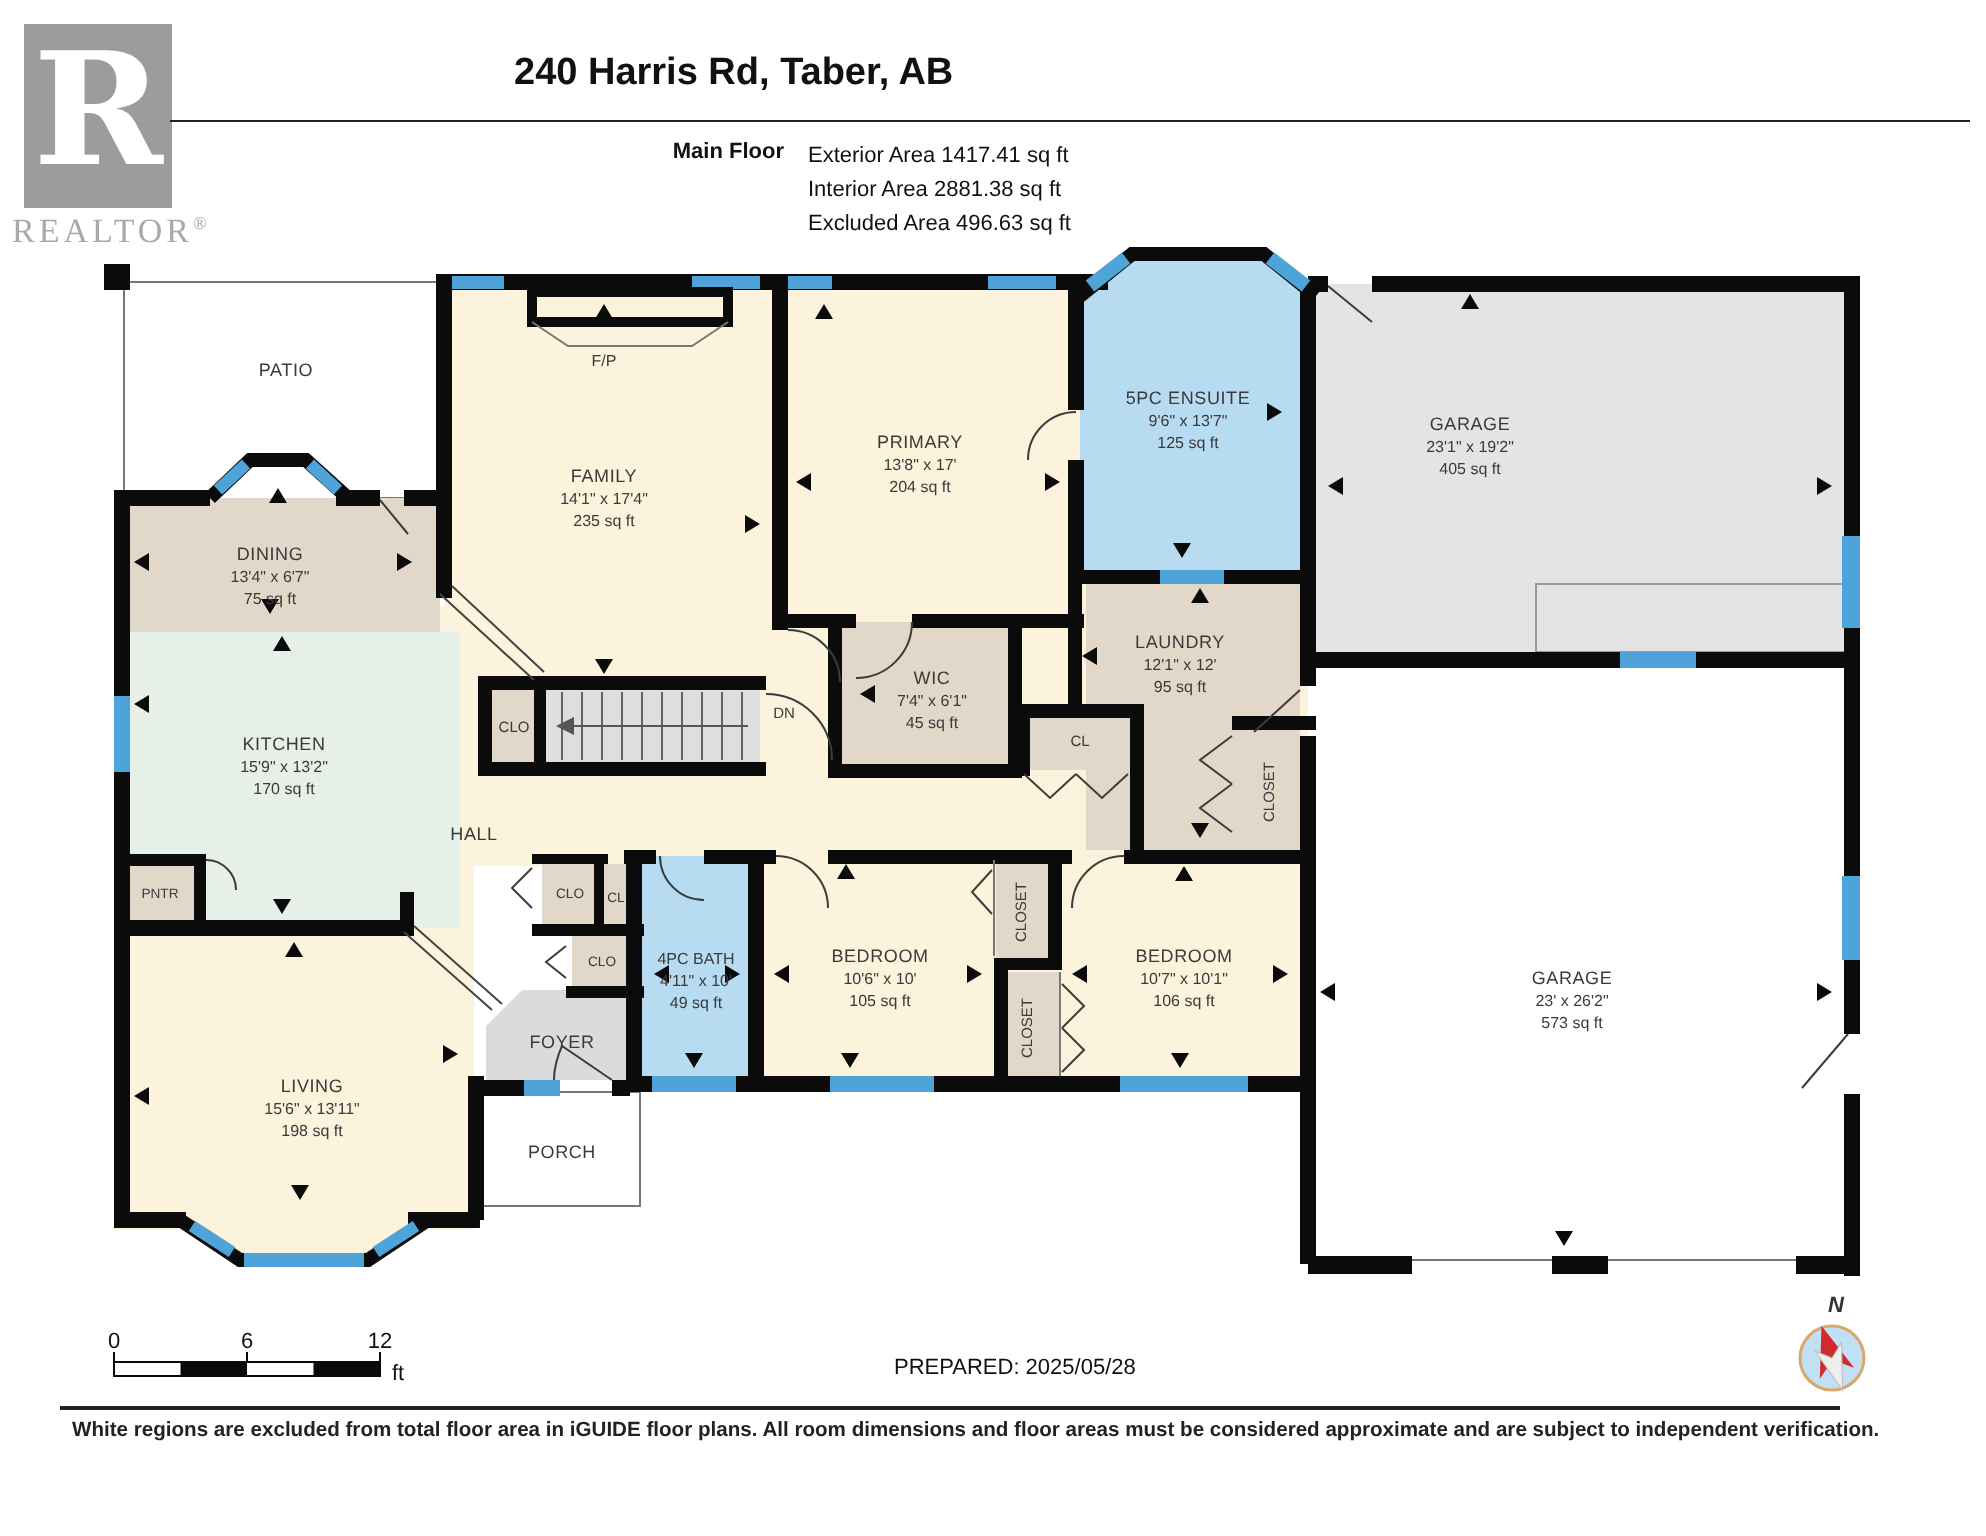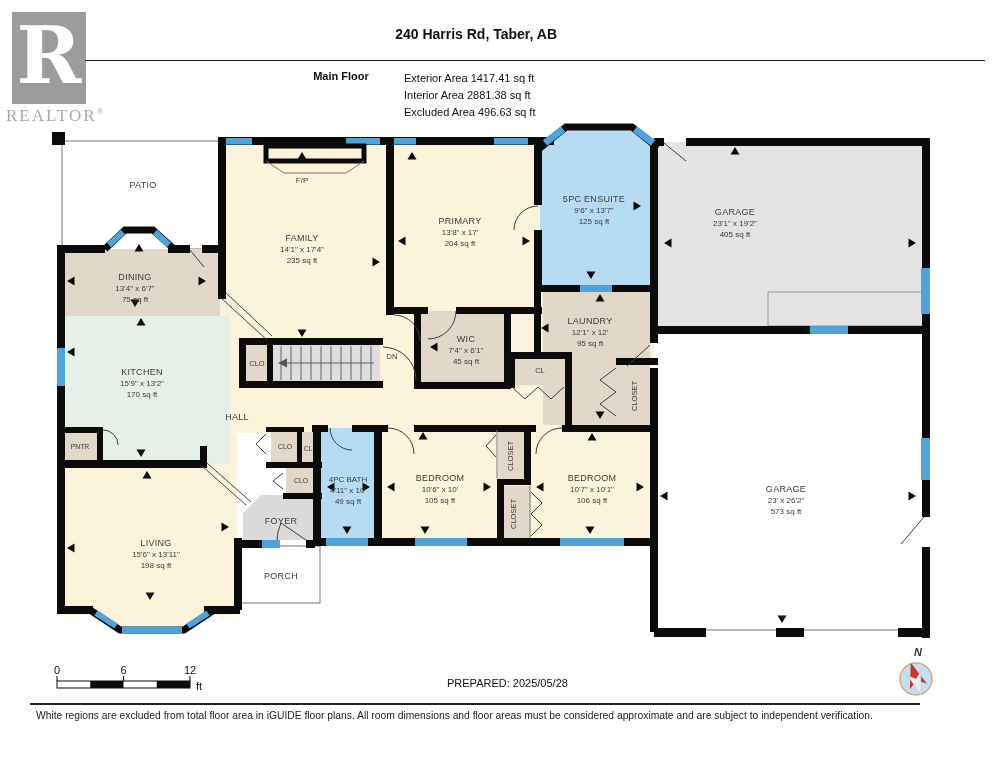--- a/index.html
+++ b/index.html
@@ -5,29 +5,29 @@
   html,body{margin:0;padding:0;}
   body{width:993px;height:768px;position:relative;background:#ffffff;
        font-family:"Liberation Sans",sans-serif;overflow:hidden;}
   .abs{position:absolute;}
   
   .logo-box{left:12px;top:12px;width:74px;height:92px;background:#9c9c9c;
             color:#ffffff;font-family:"DejaVu Serif",serif;font-weight:bold;
             font-size:78px;line-height:88px;text-align:center;}
   .logo-word{left:6px;top:106px;font-size:17px;color:#a9a9a9;letter-spacing:2px;font-family:Liberation Serif, serif;}
   .logo-word sup{font-size:9px;}
-  .plan-title{left:257px;top:26px;width:300px;text-align:right;
-              font-size:14px;font-weight:bold;color:#111;}
+  .plan-title{left:257px;top:26px;width:300px;text-align:left;
+              font-size:19px;font-weight:bold;color:#111;}
   .title-rule{left:85px;top:60px;width:900px;height:0;border-top:1.5px solid #222;}
-  .floor-label{left:290px;top:70px;width:102px;text-align:center;
+  .floor-label{left:290px;top:70px;width:102px;text-align:right;
                font-size:11px;font-weight:bold;color:#111;}
   .area-list{left:404px;top:70px;font-size:11px;color:#111;line-height:17px;}
   
   .footer-rule{left:30px;top:703px;width:890px;height:0;border-top:2px solid #222;}
-  .disclaimer{left:36px;top:710px;width:930px;font-size:10.3px;color:#222;}
+  .disclaimer{left:36px;top:710px;width:930px;font-size:10.3px;color:#222;font-weight:bold;}
   
   svg{position:absolute;left:0;top:0;}
   .rn{font:9px "Liberation Sans",sans-serif;fill:#3a3a3a;letter-spacing:.3px;}
   .rd{font:8px "Liberation Sans",sans-serif;fill:#3a3a3a;}
   .rs{font:7.5px "Liberation Sans",sans-serif;fill:#3a3a3a;}
   .rt{font:6.8px "Liberation Sans",sans-serif;fill:#3a3a3a;}
   .mid{text-anchor:middle;}
   .sc{font:11px "Liberation Sans",sans-serif;fill:#111;}
   .north{font:italic bold 11px "Liberation Sans",sans-serif;fill:#333;}
   .wall{fill:#0b0b0b;}

